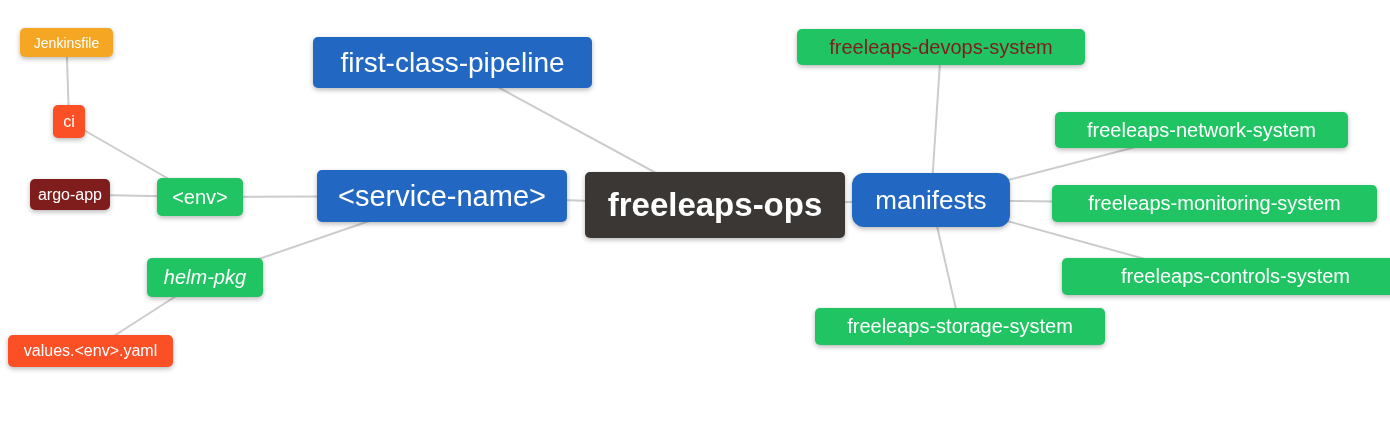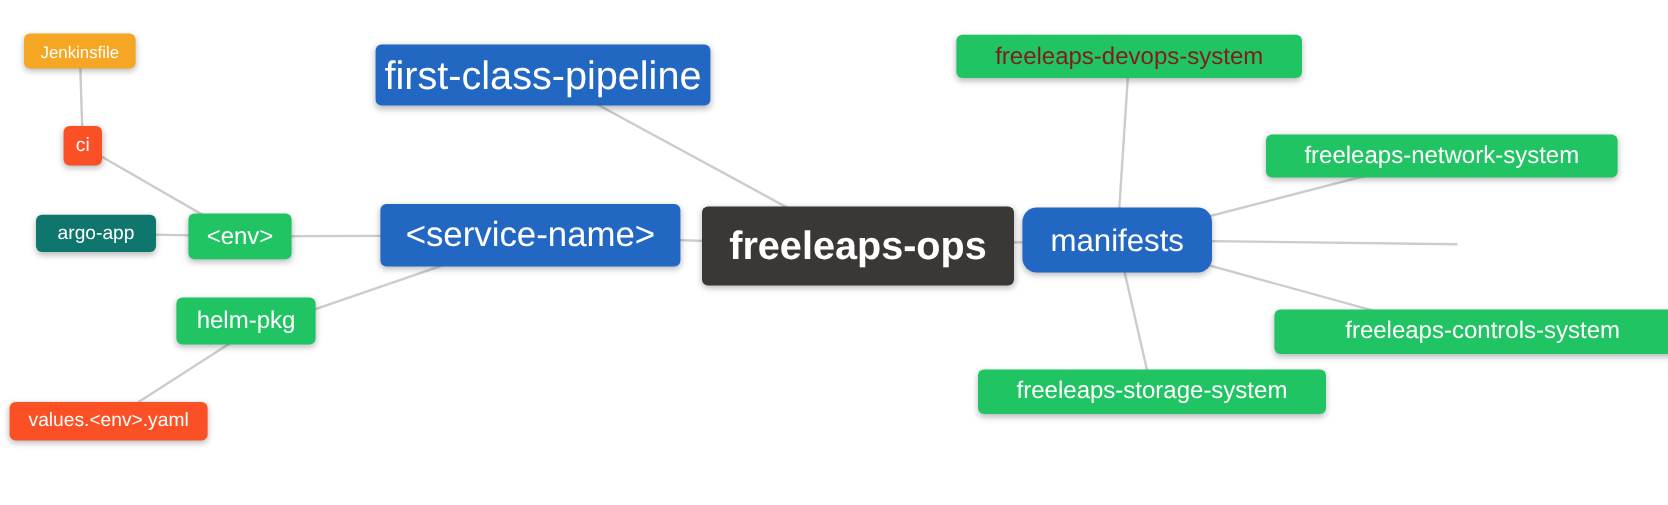--- a/index.html
+++ b/index.html
@@ -56,49 +56,52 @@
       <line x1="931" y1="200" x2="1214.5" y2="203.5" stroke="#CCCCCC" stroke-width="2"></line>
       <line x1="931" y1="200" x2="1208.5" y2="276.5" stroke="#CCCCCC" stroke-width="2"></line>
       <line x1="931" y1="200" x2="960" y2="326.5" stroke="#CCCCCC" stroke-width="2"></line>
     </svg>
     <div class="node" style="left: 20px; top: 28px; width: 93px; height: 29px; background: rgb(245, 166, 35);">
       <span style="font-size: 14px; color: rgb(255, 255, 255);">Jenkinsfile</span>
     </div>
     <div class="node" style="left: 53px; top: 105px; width: 32px; height: 33px; background: rgb(251, 79, 38);">
       <span style="font-size: 16px; color: rgb(255, 255, 255);">ci</span>
     </div>
-    <div class="node" style="left: 30px; top: 179px; width: 100px; height: 31px; background: #0f766e;">
+    <div class="node" style="left: 30px; top: 179px; width: 80px; height: 31px; background: #7f1d1d;">
       <span style="font-size: 16px; color: rgb(255, 255, 255);">argo-app</span>
     </div>
     <div class="node" style="left: 157px; top: 178px; width: 86px; height: 38px; background: rgb(33, 196, 99);">
       <span style="font-size: 20px; color: rgb(255, 255, 255);">&lt;env&gt;</span>
     </div>
-    <div class="node" style="left: 147px; top: 248px; width: 116px; height: 39px; background: rgb(33, 196, 99);">
+    <div class="node" style="left: 147px; top: 258px; width: 116px; height: 39px; background: rgb(33, 196, 99); font-style: italic;">
       <span style="font-size: 20px; color: rgb(255, 255, 255);">helm-pkg</span>
     </div>
     <div class="node" style="left: 8px; top: 335px; width: 165px; height: 32px; background: rgb(251, 79, 38);">
       <span style="font-size: 16px; color: rgb(255, 255, 255);">values.&lt;env&gt;.yaml</span>
     </div>
     <div class="node" style="left: 313px; top: 37px; width: 279px; height: 51px; background: rgb(34, 104, 194);">
-      <span style="font-size: 33px; color: rgb(255, 255, 255);">first-class-pipeline</span>
+      <span style="font-size: 28px; color: rgb(255, 255, 255);">first-class-pipeline</span>
     </div>
     <div class="node" style="left: 317px; top: 170px; width: 250px; height: 52px; background: rgb(34, 104, 194);">
       <span style="font-size: 29px; color: rgb(255, 255, 255);">&lt;service-name&gt;</span>
     </div>
     <div class="node" style="left: 585px; top: 172px; width: 260px; height: 66px; background: rgb(59, 55, 53); font-weight: bold;">
       <span style="font-size: 33px; color: rgb(255, 255, 255);">freeleaps-ops</span>
     </div>
     <div class="node" style="left: 852px; top: 173px; width: 158px; height: 54px; background: rgb(34, 104, 194); border-radius: 12px;">
       <span style="font-size: 26px; color: rgb(255, 255, 255);">manifests</span>
     </div>
     <div class="node" style="left: 797px; top: 29px; width: 288px; height: 36px; background: rgb(33, 196, 99);">
       <span style="font-size: 20px; color: #7f1d1d;">freeleaps-devops-system</span>
     </div>
     <div class="node" style="left: 1055px; top: 112px; width: 293px; height: 36px; background: rgb(33, 196, 99);">
       <span style="font-size: 20px; color: rgb(255, 255, 255);">freeleaps-network-system</span>
     </div>
+    <div class="node" style="left: 1052px; top: 185px; width: 325px; height: 37px; background: rgb(33, 196, 99);">
+      <span style="font-size: 20px; color: rgb(255, 255, 255);">freeleaps-monitoring-system</span>
+    </div>
     <div class="node" style="left: 1062px; top: 258px; width: 347px; height: 37px; background: rgb(33, 196, 99);">
       <span style="font-size: 20px; color: rgb(255, 255, 255);">freeleaps-controls-system</span>
     </div>
     <div class="node" style="left: 815px; top: 308px; width: 290px; height: 37px; background: rgb(33, 196, 99);">
       <span style="font-size: 20px; color: rgb(255, 255, 255);">freeleaps-storage-system</span>
     </div>
   </div>
 
 </body></html>

